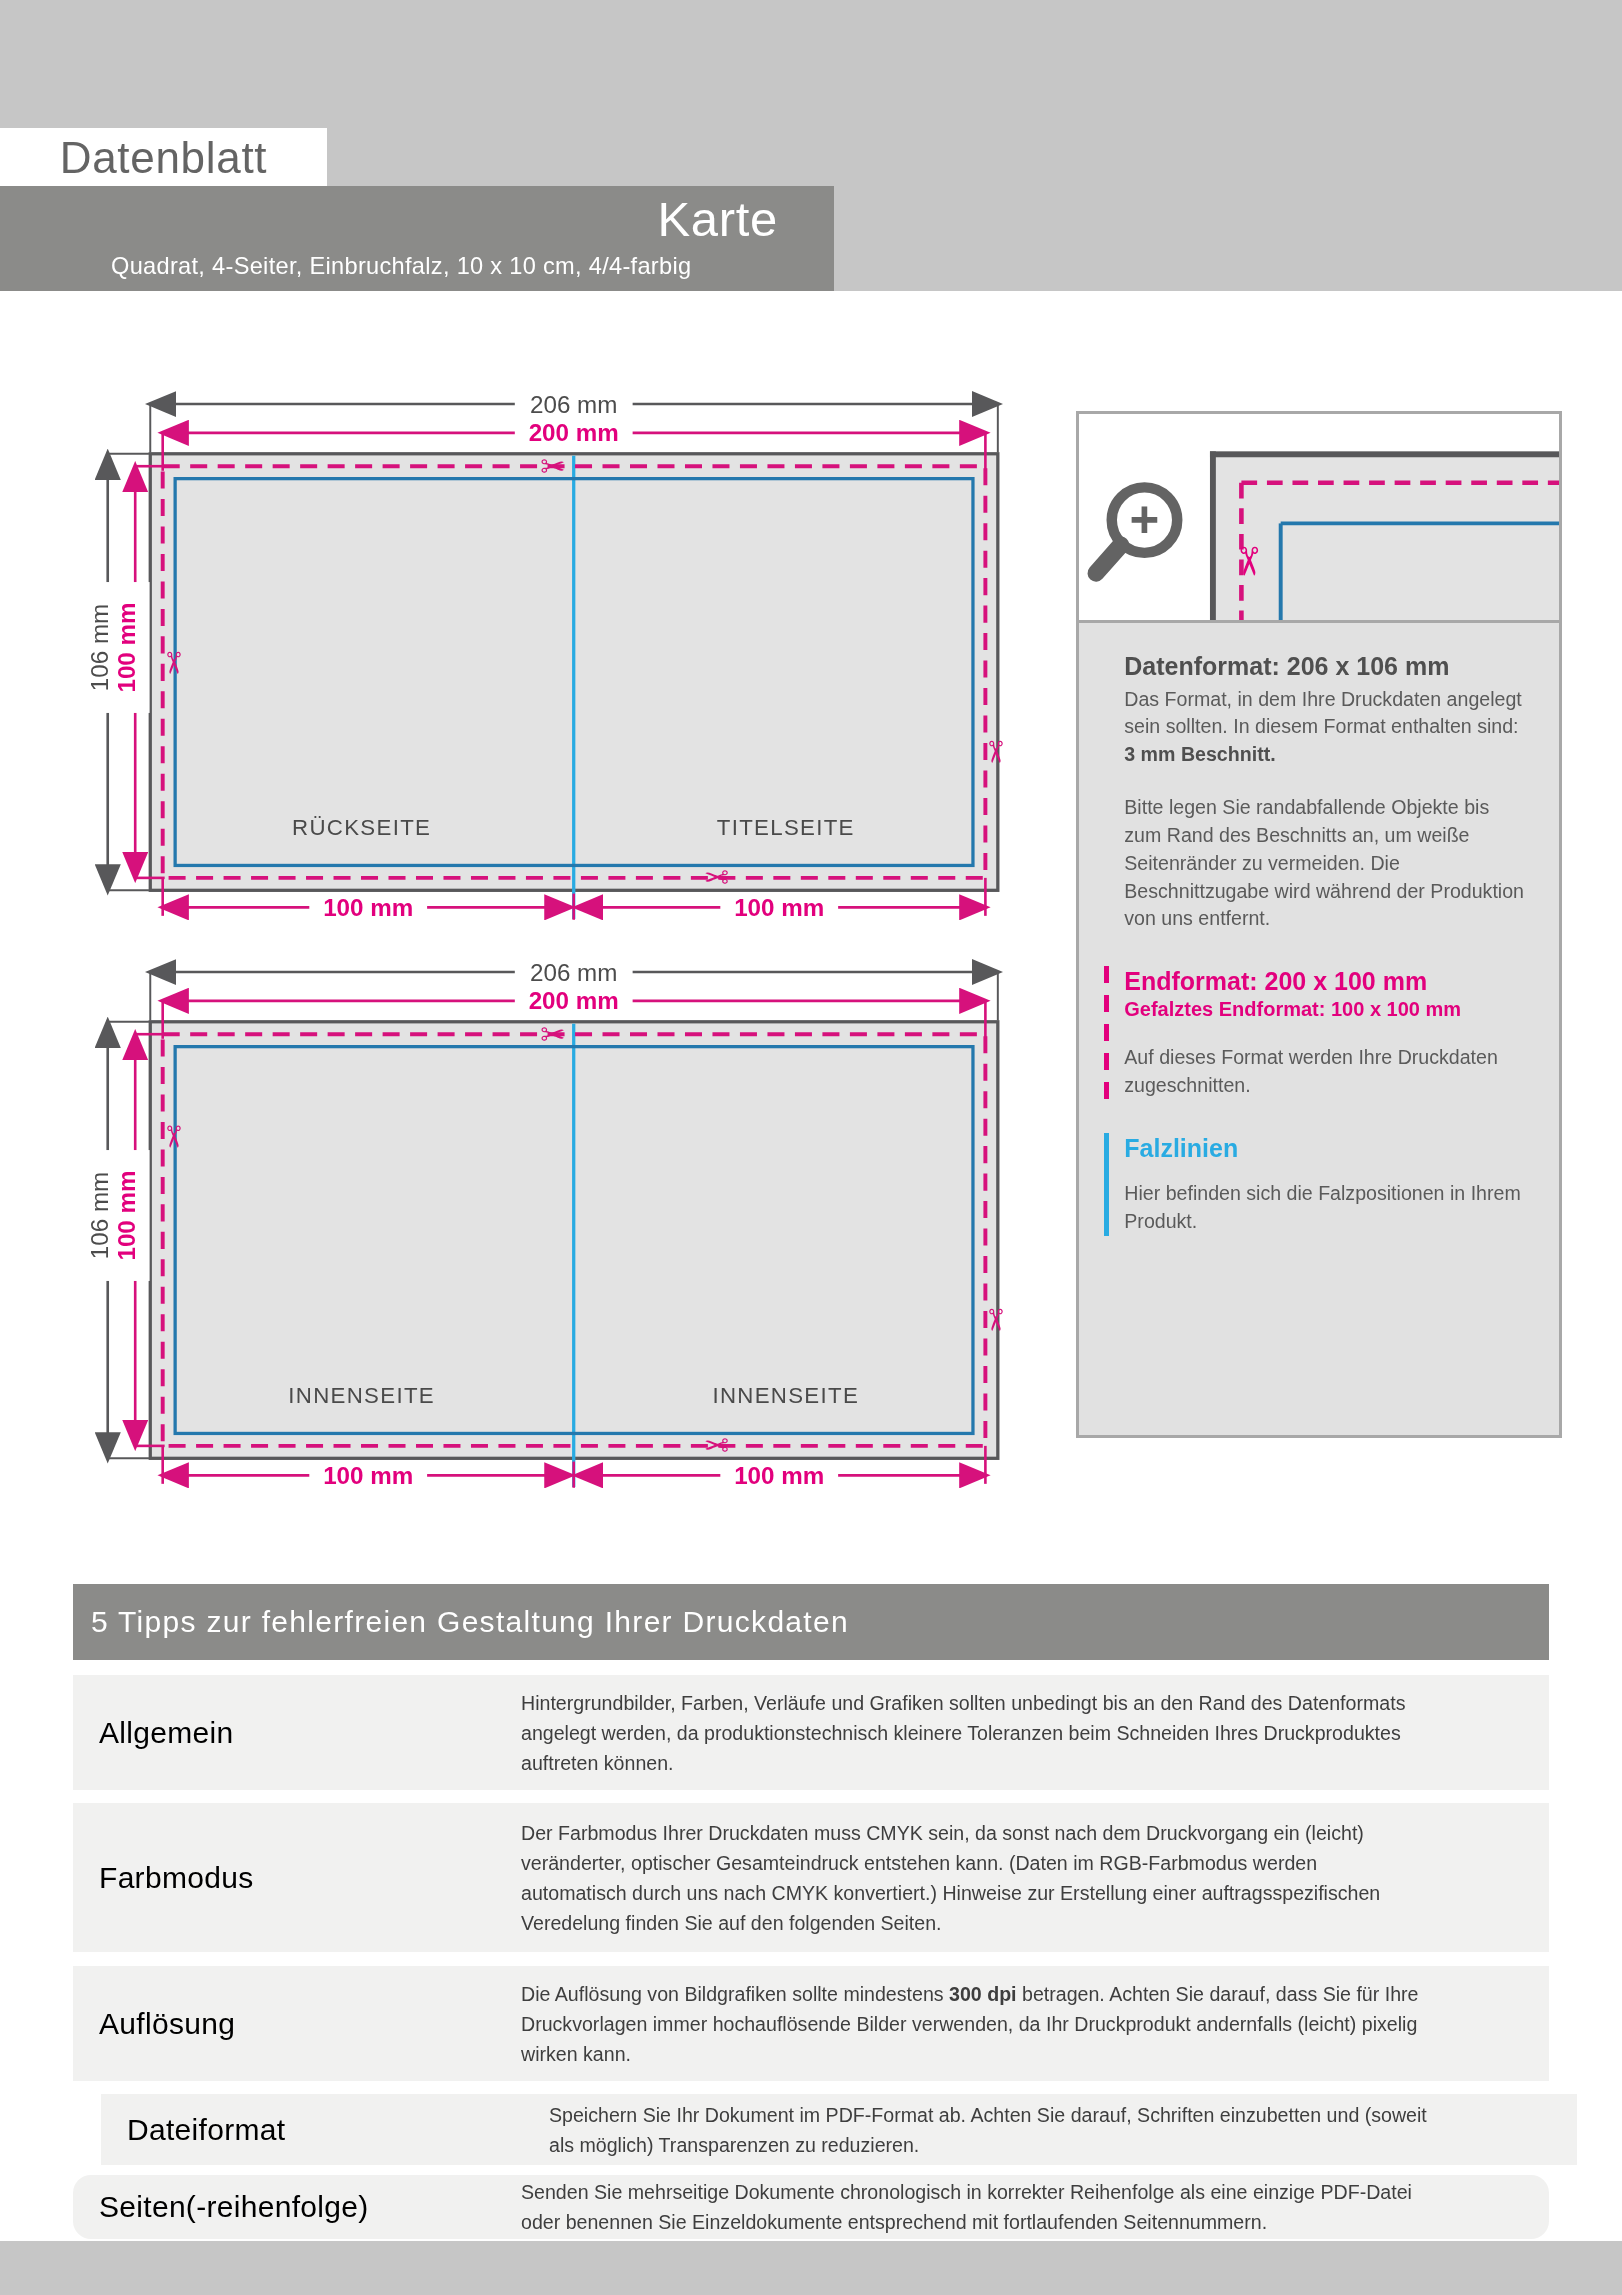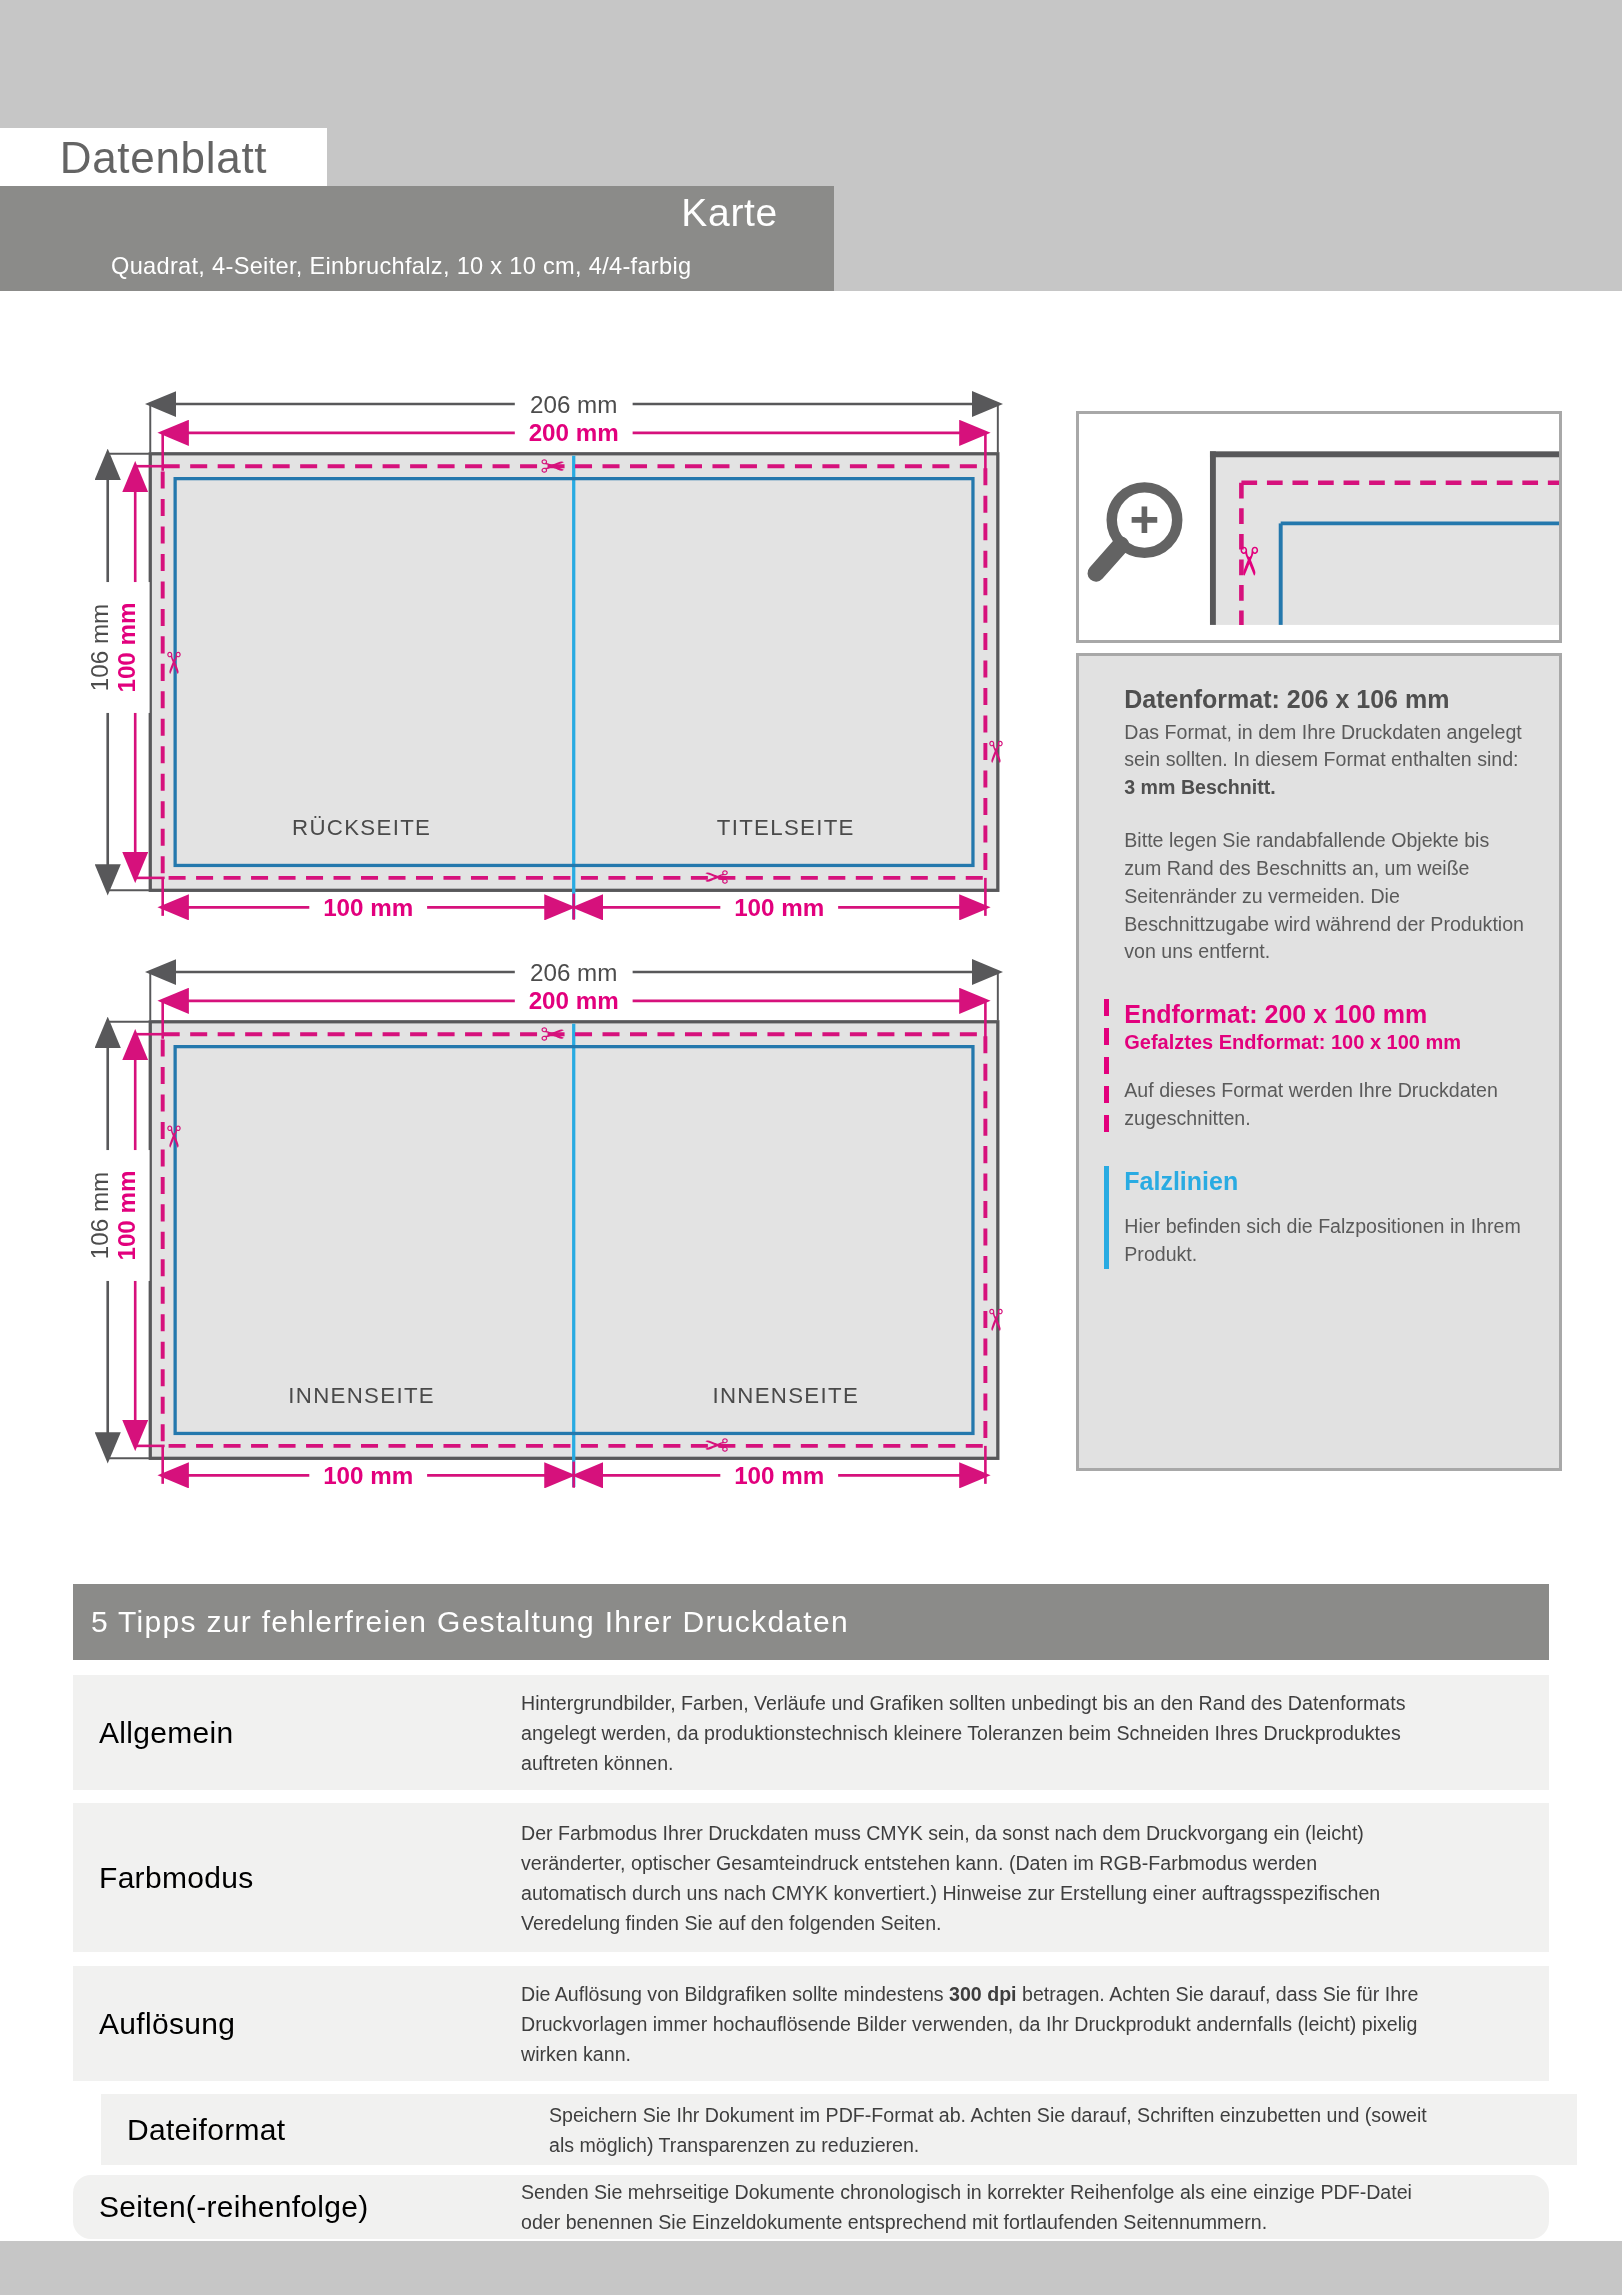--- a/index.html
+++ b/index.html
@@ -4,29 +4,29 @@
 <style>
   html,body{margin:0;padding:0;background:#ffffff;}
   #page{position:relative;width:1623px;height:2295px;background:#ffffff;overflow:hidden;
         font-family:"Liberation Sans", sans-serif;}
   
   .top-band{position:absolute;left:0;top:0;width:1623px;height:291px;background:#c6c6c6;}
   .datenblatt-box{position:absolute;left:0;top:128px;width:327px;height:59px;background:#ffffff;
         display:flex;align-items:center;justify-content:center;}
   .datenblatt-box span{font-size:44px;color:#646464;letter-spacing:0.7px;}
   .title-bar{position:absolute;left:0;top:186px;width:834px;height:105px;background:#8b8b89;}
-  .title-bar .karte{position:absolute;right:56px;top:5.2px;font-size:39px;color:#ffffff;letter-spacing:0.7px;}
+  .title-bar .karte{position:absolute;right:56px;top:5.2px;font-size:49px;color:#ffffff;letter-spacing:0.7px;}
   .title-bar .subtitle{position:absolute;left:111px;top:67px;font-size:23.6px;color:#ffffff;letter-spacing:0.3px;}
   
   .diagram{position:absolute;left:39px;width:1021px;height:563px;}
   #diagram1{top:366px;} #diagram2{top:934px;}
   
   .zoom-box{position:absolute;left:1076px;top:411px;width:486px;height:232px;background:#ffffff;
         border:3.3px solid #a8a8a8;box-sizing:border-box;}
-  .info-panel{position:absolute;left:1076px;top:653px;width:486px;height:818px;background:#e1e1e1;
+  .info-panel{position:absolute;left:1076px;top:620px;width:486px;height:818px;background:#e1e1e1;
         border:3.3px solid #a8a8a8;box-sizing:border-box;padding:27.5px 33px 19.6px 25px;}
   .panel-block{display:flex;margin-bottom:33px;}
   .panel-block:last-child{margin-bottom:0;}
   .panel-rail{flex:0 0 4.6px;margin-right:15.7px;}
   .rail-none{background:transparent;}
   .rail-dashed{background:repeating-linear-gradient(to bottom,#e2007d 0px,#e2007d 17px,transparent 17px,transparent 29px);}
   .rail-blue{background:#1b7ac2;}
   .rail-cyan{background:#29abe2;}
   .panel-content{flex:1;}
   .h-gray{font-size:25px;font-weight:bold;color:#4f4f4f;line-height:1.25;margin-bottom:3.9px;}

